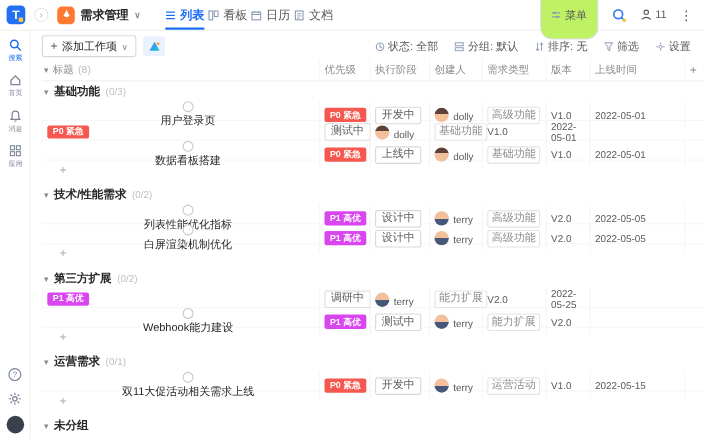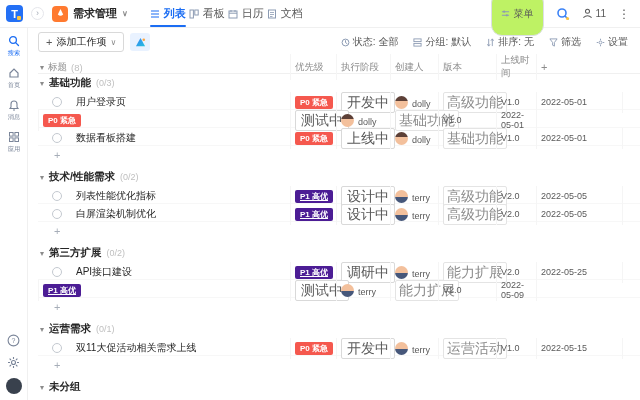--- a/index.html
+++ b/index.html
@@ -53,27 +53,27 @@
   .th-title { display:flex; align-items:center; gap:4px; padding-left:2px !important; }
   .cnt { color:#bfbfbf; }
   .caret { color:#8c8c8c; font-size:8px; }
   .cell-sep { border-left:1px solid #f5f5f5; height:100%; display:flex; align-items:center; padding:0 4px; }
 
   .group { margin-bottom:4px; }
   .g-head { height:18px; display:flex; align-items:center; gap:5px; padding-left:2px; }
   .g-name { font-size:10.5px; font-weight:bold; color:#262626; }
   .g-cnt { font-size:9px; color:#bfbfbf; }
   .row { height:18px; border-bottom:1px solid #f7f7f7; font-size:10px; }
-  .t-cell { display:flex; align-items:center; gap:14px; padding-left:14px; height:100%; }
+  .t-cell { display:flex; align-items:center; gap:1px; padding-left:14px; height:100%;flex-direction:column; }
   .cbox { width:10px; height:10px; border:1px solid #c4c9d0; border-radius:50%; flex:none; background:#fff; }
   .t-title { color:#262626; white-space:nowrap; overflow:hidden; text-overflow:ellipsis; cursor:pointer; }
   .badge { display:inline-block; font-size:8px; font-weight:bold; color:#fff; padding:1.5px 5px; border-radius:2px; line-height:1.2; white-space:nowrap; }
   .badge.p0 { background:#f5584e; }
-  .badge.p1 { background:#4c1d95;text-decoration:underline; }
-  .tag { display:inline-block; font-size:14px; color:#595959; border:1px solid #d9d9d9; border-radius:2px; padding:1px 5px; background:#fff; line-height:1.2; white-space:nowrap; }
+  .badge.p1 { background:#d946ef; }
+  .tag { display:inline-block; font-size:10px; color:#595959; border:1px solid #d9d9d9; border-radius:2px; padding:1px 5px; background:#fff; line-height:1.2; white-space:nowrap; }
   .tag.type { color:#8c8c8c; border-color:#e4e4e4; padding:1px 3px; }
   .creator { display:flex; align-items:flex-end; gap:4px; font-size:9px; color:#595959; }
   .avatar { width:13px; height:13px; border-radius:50%; flex:none; }
   .avatar.dolly { background:linear-gradient(180deg,#5d4037 42%,#f3c09c 42%); }
   .avatar.terry { background:linear-gradient(180deg,#f3c09c 52%,#46577a 52%); }
   .ver, .date { font-size:9px; color:#595959; }
   .add-row { height:18px; display:flex; align-items:center; padding-left:16px; color:#a6adb8; font-size:11px; cursor:pointer; }
   .plus-h { color:#8c8c8c; font-size:11px; text-align:center; cursor:pointer; }
 </style>
 </head>
@@ -267,20 +267,23 @@
           <div class="cell-sep">
               <span>优先级</span>
             </div>
           <div class="cell-sep">
               <span>执行阶段</span>
             </div>
           <div class="cell-sep">
               <span>创建人</span>
             </div>
           <div class="cell-sep">
+              <span>需求类型</span>
+            </div>
+          <div class="cell-sep">
               <span>版本</span>
             </div>
           <div class="cell-sep">
               <span>上线时间</span>
             </div>
           <div class="cell-sep plus-h">
               <span>+</span>
             </div>
         </div>
 
@@ -442,68 +445,65 @@
             </div>
         </div>
 
         <div class="group">
           <div class="g-head">
             <span class="caret">▾</span>
             <span class="g-name">第三方扩展</span>
             <span class="g-cnt">(0/2)</span>
           </div>
           <div class="grid row">
+            <div class="cell-sep">
+                <span class="badge p1">P1 高优</span>
+              </div>
+            <div class="cell-sep">
+                <span class="tag">调研中</span>
+              </div>
+            <div class="cell-sep">
+                <span class="creator">
+                  <span class="avatar terry"></span>
+                  <span>terry</span>
+                </span>
+              </div>
+            <div class="cell-sep">
+                <span class="tag type">能力扩展</span>
+              </div>
+            <div class="cell-sep">
+                <span class="ver">V2.0</span>
+              </div>
+            <div class="cell-sep">
+                <span class="date">2022-05-25</span>
+              </div>
+            <div class="cell-sep"></div>
+          </div>
+          <div class="grid row">
             <div class="t-cell">
                 <span class="cbox"></span>
-                <span class="t-title">API接口建设</span>
+                <span class="t-title">Webhook能力建设</span>
               </div>
             <div class="cell-sep">
                 <span class="badge p1">P1 高优</span>
               </div>
             <div class="cell-sep">
-                <span class="tag">调研中</span>
+                <span class="tag">测试中</span>
               </div>
             <div class="cell-sep">
                 <span class="creator">
                   <span class="avatar terry"></span>
                   <span>terry</span>
                 </span>
               </div>
             <div class="cell-sep">
                 <span class="tag type">能力扩展</span>
               </div>
             <div class="cell-sep">
                 <span class="ver">V2.0</span>
-              </div>
-            <div class="cell-sep">
-                <span class="date">2022-05-25</span>
-              </div>
-            <div class="cell-sep"></div>
-          </div>
-          <div class="grid row">
-            <div class="cell-sep">
-                <span class="badge p1">P1 高优</span>
-              </div>
-            <div class="cell-sep">
-                <span class="tag">测试中</span>
-              </div>
-            <div class="cell-sep">
-                <span class="creator">
-                  <span class="avatar terry"></span>
-                  <span>terry</span>
-                </span>
-              </div>
-            <div class="cell-sep">
-                <span class="tag type">能力扩展</span>
-              </div>
-            <div class="cell-sep">
-                <span class="ver">V2.0</span>
-              </div>
-            <div class="cell-sep">
-                <span class="date">2022-05-09</span>
               </div>
             <div class="cell-sep"></div>
           </div>
           <div class="add-row">
               <span>+</span>
             </div>
         </div>
 
         <div class="group">
           <div class="g-head">

